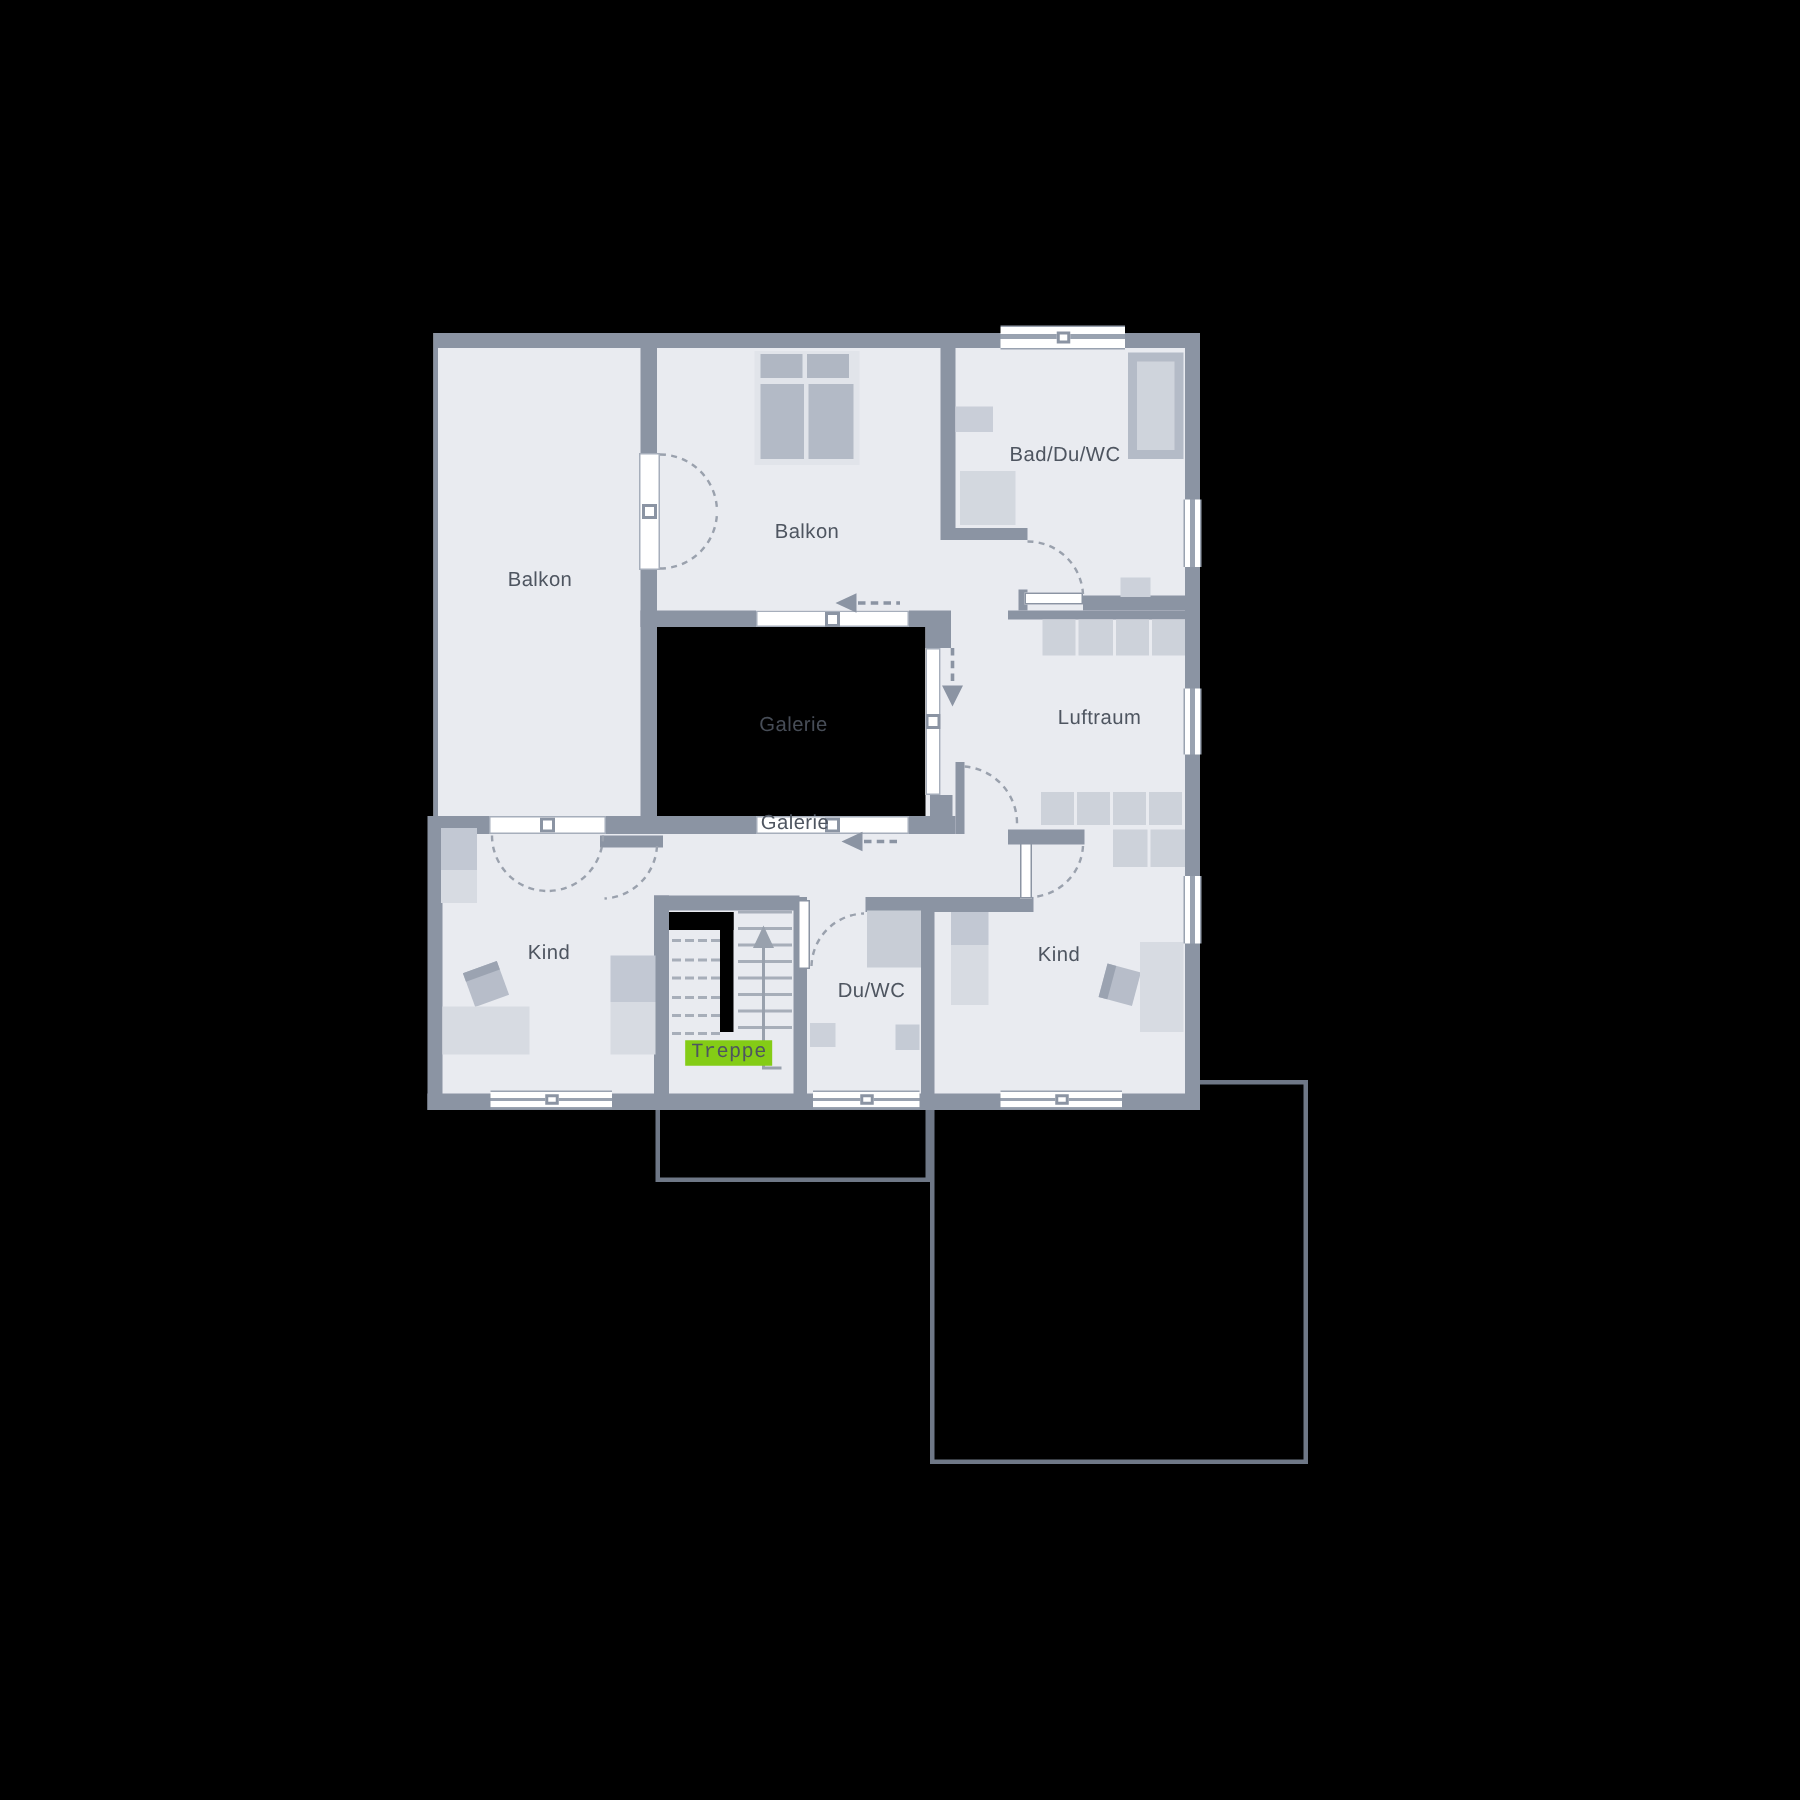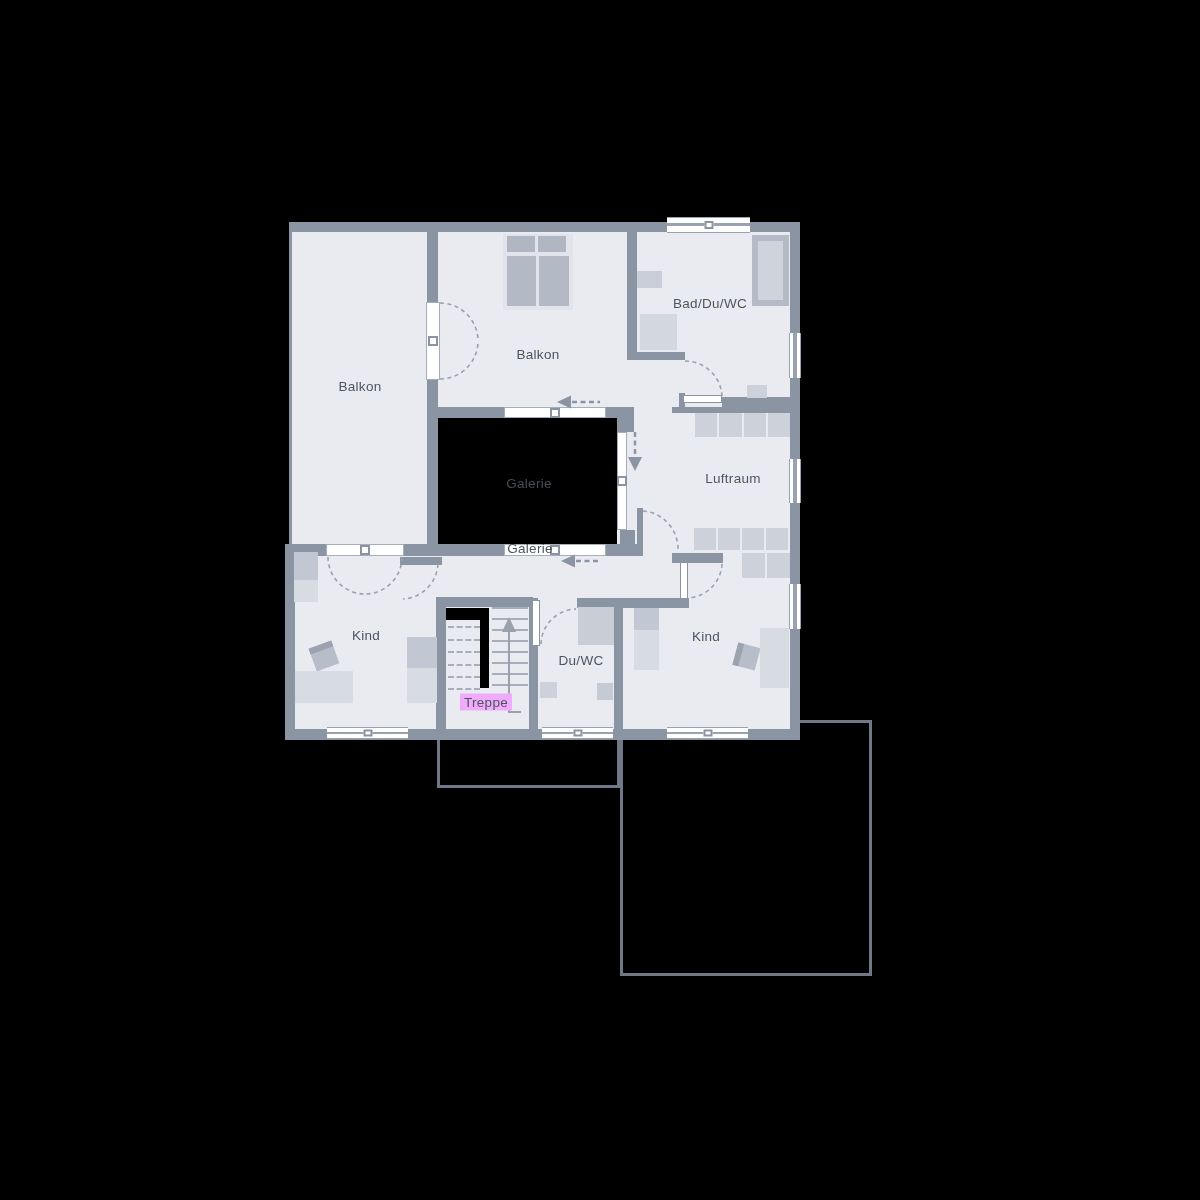--- a/index.html
+++ b/index.html
@@ -195,16 +195,16 @@
     </g>
   </svg>
 
   <div class="lbl" style="left:360px;top:386px;">Balkon</div>
   <div class="lbl" style="left:538px;top:354px;">Balkon</div>
   <div class="lbl" style="left:710px;top:303px;">Bad/Du/WC</div>
   <div class="lbl" style="left:733px;top:478px;">Luftraum</div>
   <div class="lbl" style="left:529px;top:483px;color:var(--void-label-text);">Galerie</div>
   <div class="lbl" style="left:530px;top:548px;">Galerie</div>
   <div class="lbl" style="left:366px;top:635px;">Kind</div>
-  <div class="lbl" style="left:486px;top:702px;background:#f0abfc;padding:1px 4px;">Treppe</div>
+  <div class="lbl" style="left:486px;top:702px;background:#84cc16;padding:1px 4px;font-family:Liberation Mono, monospace;">Treppe</div>
   <div class="lbl" style="left:581px;top:660px;">Du/WC</div>
   <div class="lbl" style="left:706px;top:636px;">Kind</div>
 </div>
 
 </body></html>

